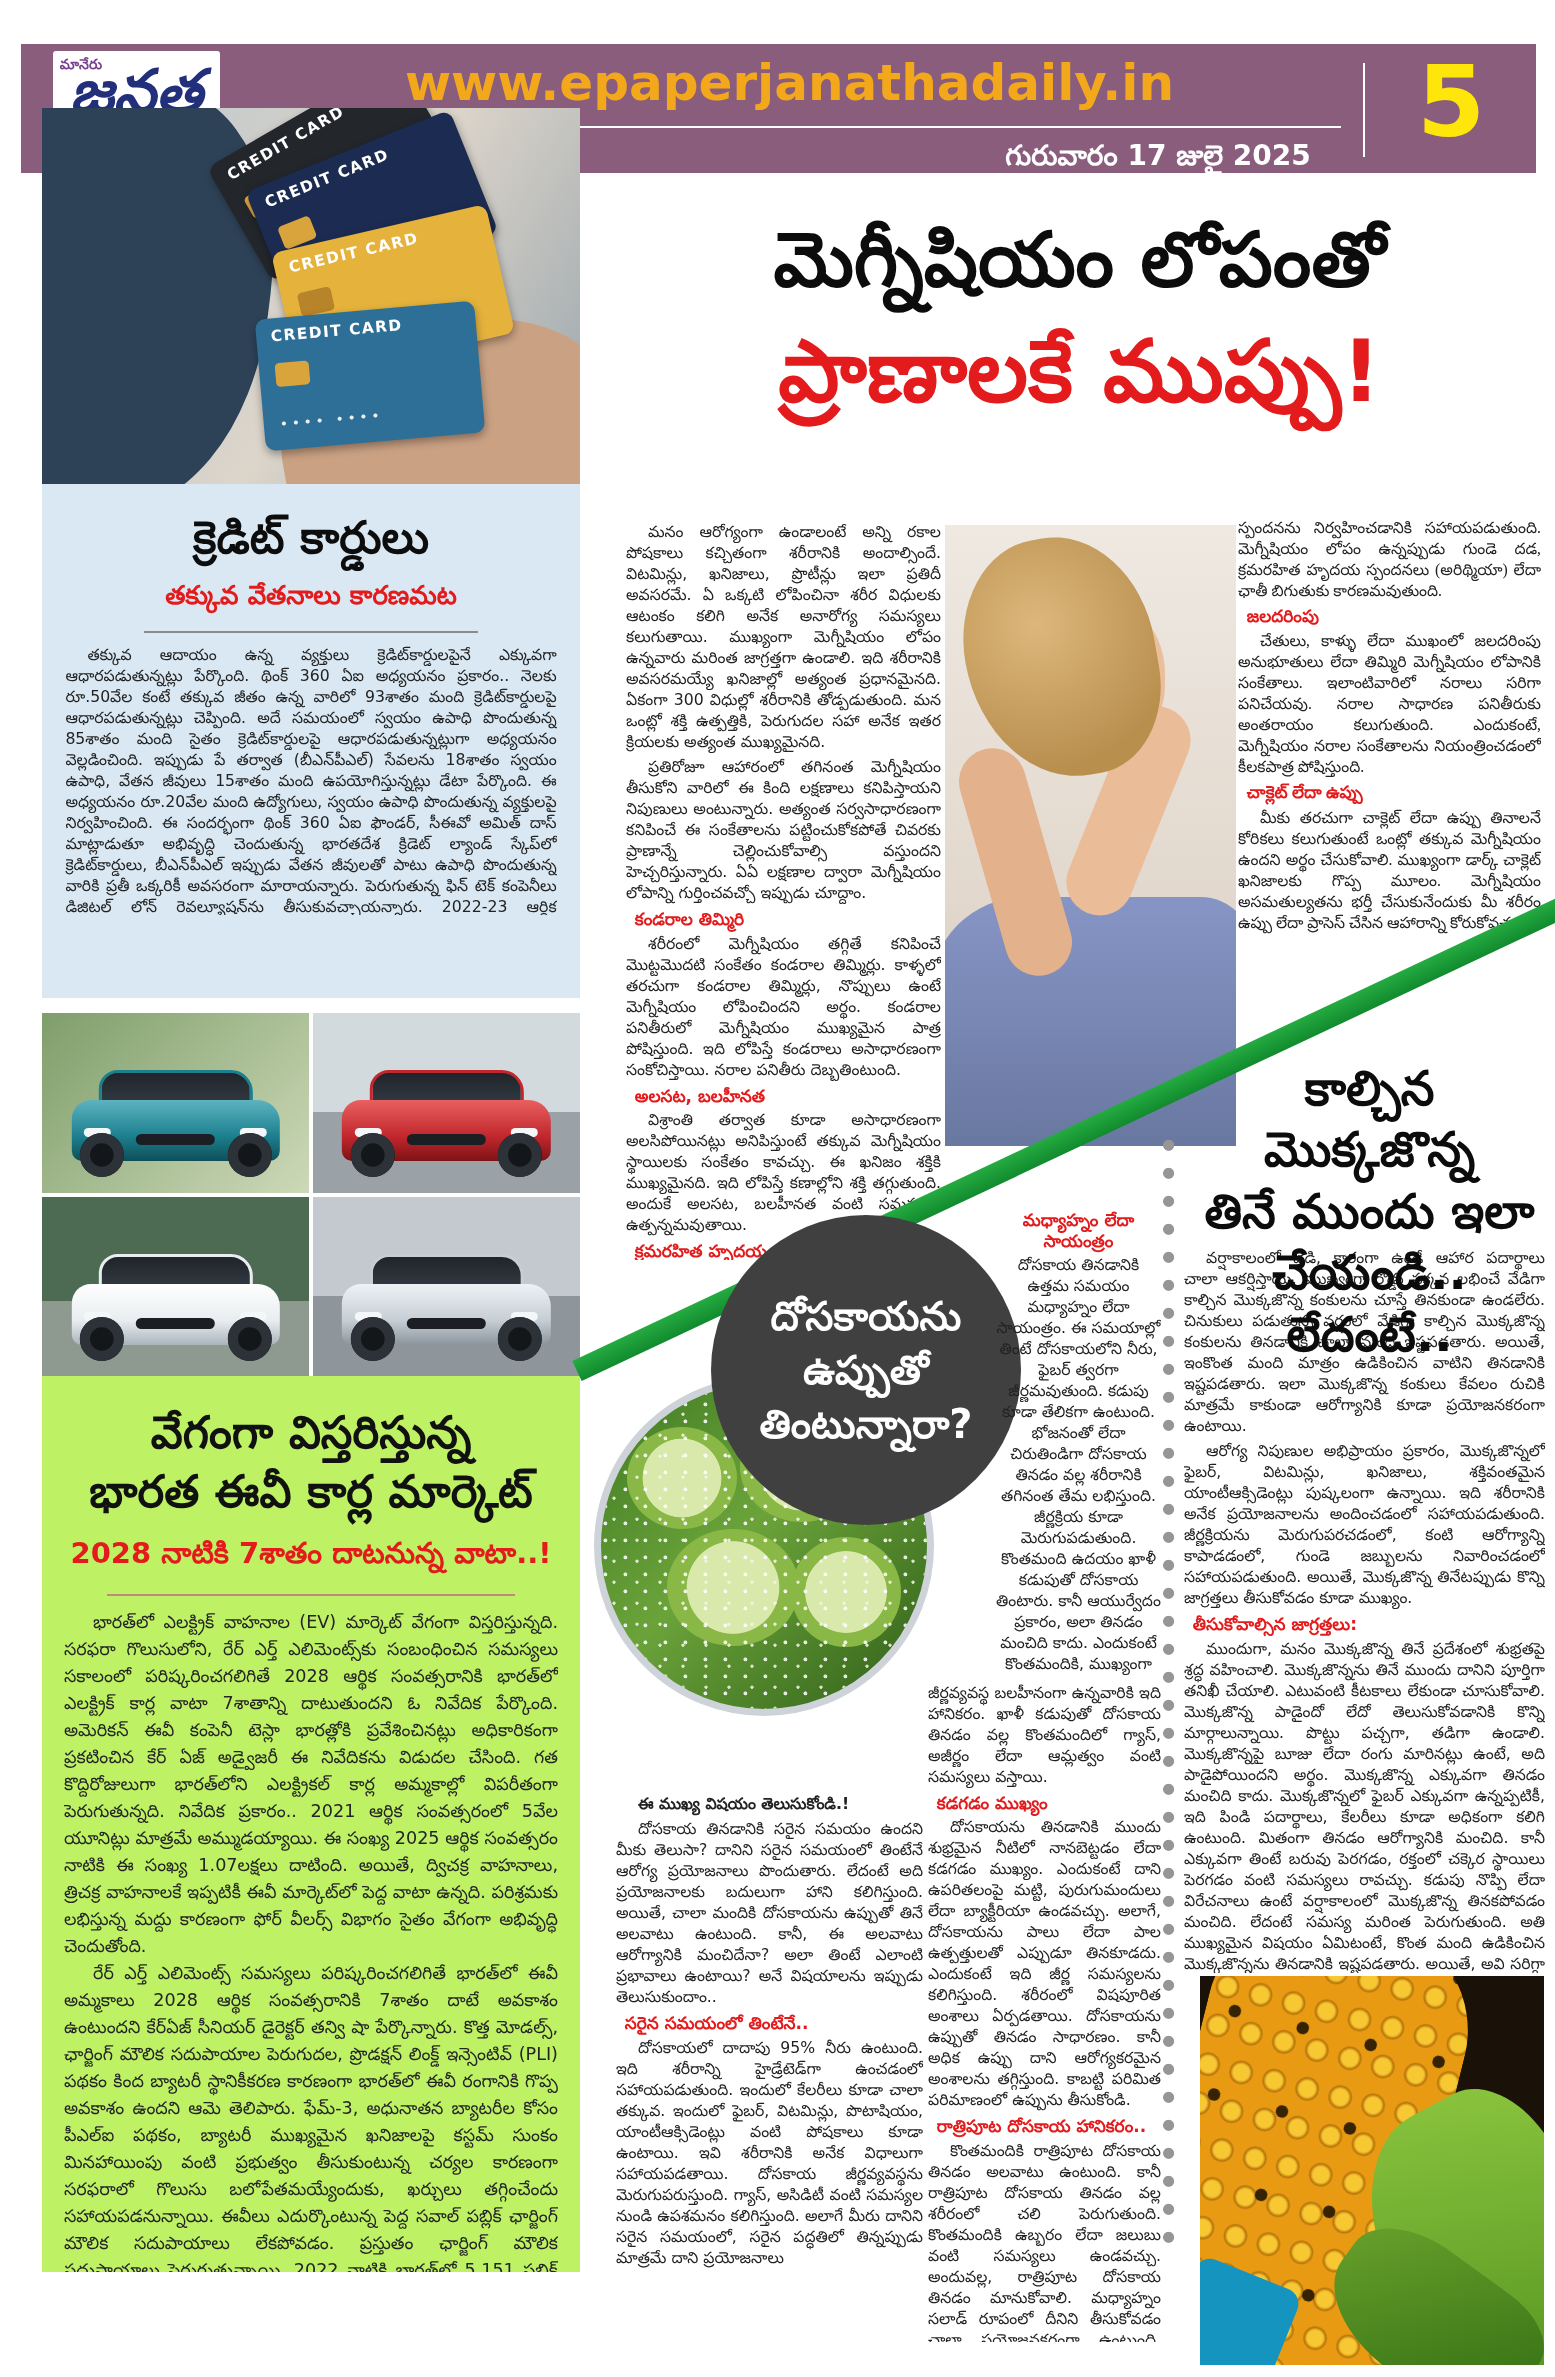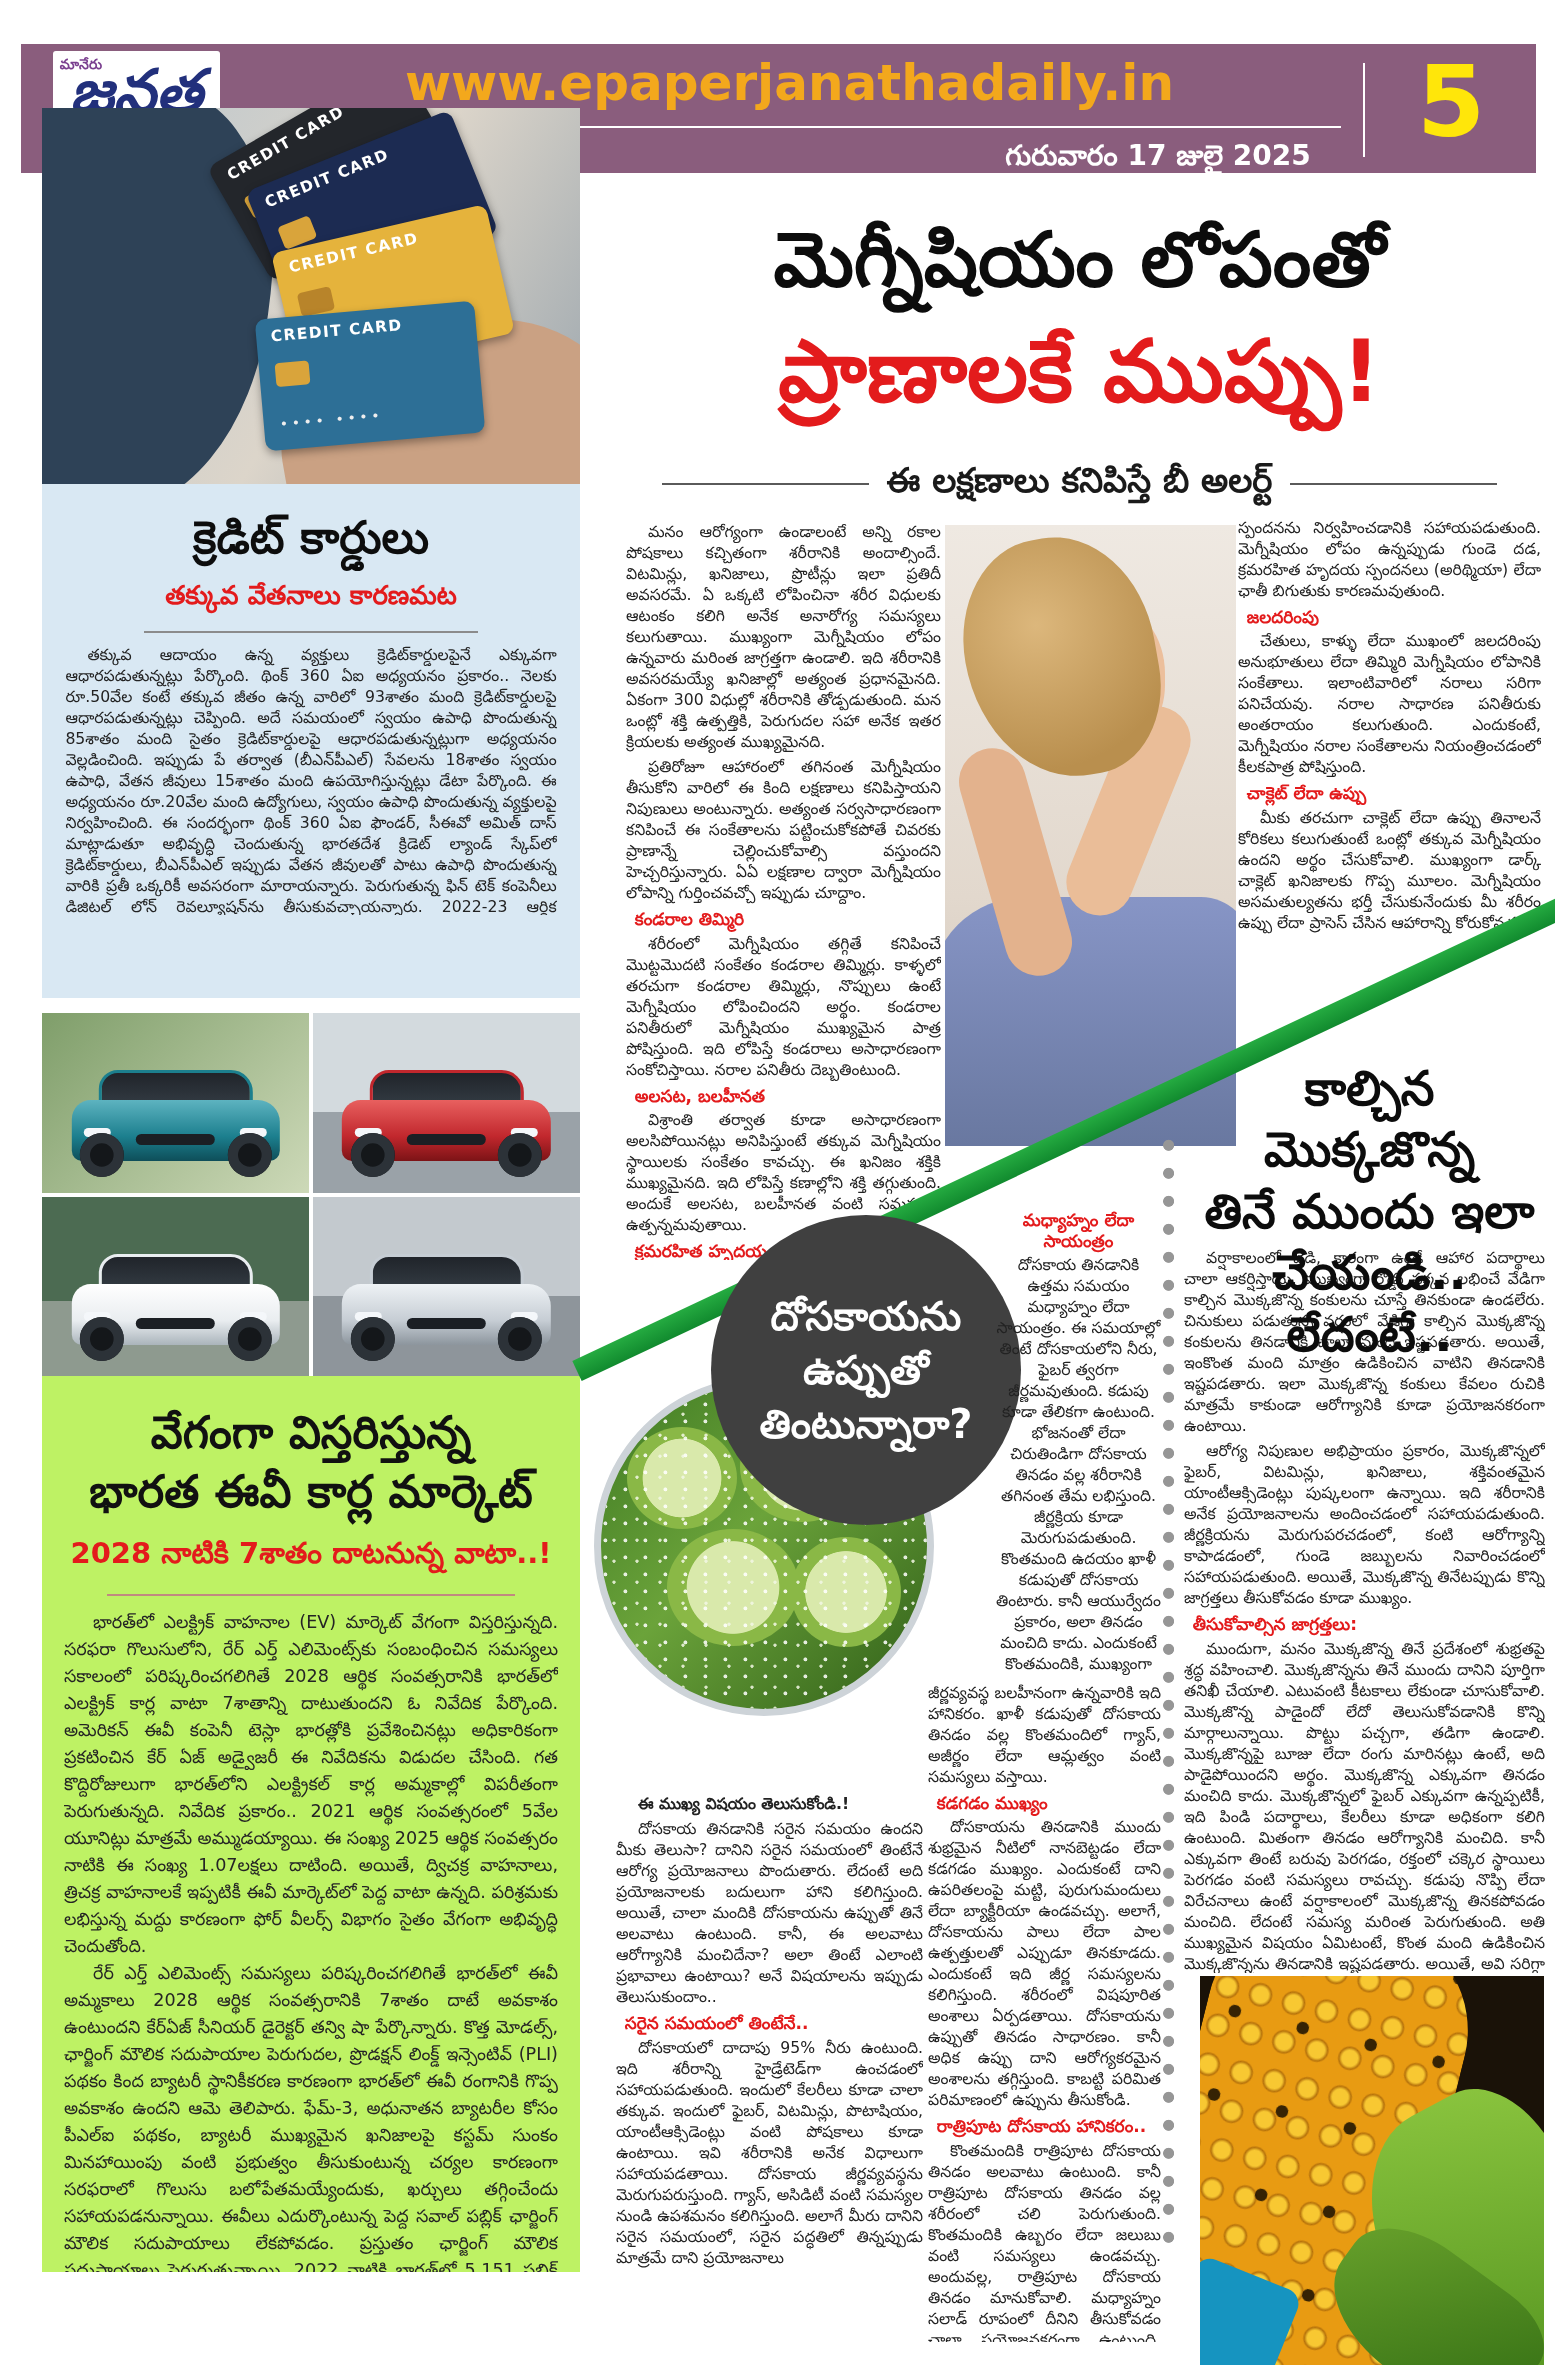--- a/index.html
+++ b/index.html
@@ -68,21 +68,21 @@
   .ev-div{width:76%;height:1.5px;background:#c08a80;margin:17.6px auto 13px;}
   .ev-body{margin:0 22px;height:739px;overflow:hidden;}
   .ev-body p{font-size:17.6px;line-height:27px;text-align:justify;text-indent:29px;margin:0;color:#242424;}
 
   
   .mag-h1{position:absolute;left:615px;top:218px;width:929px;text-align:center;font-size:76px;line-height:1.1;font-weight:bold;color:#0c0c0c;}
   .mag-h2{position:absolute;left:615px;top:322px;width:929px;text-align:center;font-size:86px;line-height:1.15;font-weight:bold;color:#e31b1c;}
   .mag-sub{position:absolute;left:644px;top:460px;width:871px;display:flex;align-items:center;font-size:34px;font-weight:bold;color:#1a1a1a;}
   .mag-sub::before,.mag-sub::after{content:"";flex:1;border-top:2.2px solid #5a5a5a;margin:0 17.6px;}
   .mag-col1{position:absolute;left:626px;top:521px;width:315px;height:739px;overflow:hidden;}
-  .mag-col2{position:absolute;left:1238px;top:517px;width:303px;height:505px;overflow:hidden;}
+  .mag-col2{position:absolute;left:1238px;top:517px;width:303px;height:505px;overflow:hidden;font-family:Liberation Serif, serif;}
 
   
   .mag-photo{position:absolute;left:945px;top:525px;width:291px;height:621px;overflow:hidden;
              background:linear-gradient(#efe9e2 0%,#e2d8cd 60%,#cdc2b6 100%);}
   .wp-top{position:absolute;left:-14.6px;bottom:-7.3px;width:322px;height:256px;background:linear-gradient(#8795c6,#68779f);border-radius:95px 51px 0 0;}
   .wp-arm2{position:absolute;left:37px;top:220px;width:67px;height:234px;background:#e3b28d;border-radius:34px;transform:rotate(-16deg);}
   .wp-arm1{position:absolute;left:150px;top:176px;width:67px;height:220px;background:#eabd98;border-radius:34px;transform:rotate(22deg);}
   .wp-face{position:absolute;left:110px;top:80px;width:110px;height:143px;background:#ecbf9c;border-radius:50% 50% 46% 54%;}
   .wp-hair{position:absolute;left:20.5px;top:11.7px;width:190px;height:241px;background:radial-gradient(circle at 40% 35%,#dcb77c,#b98f4e 75%);
            border-radius:48% 52% 42% 58%;transform:rotate(-10deg);}
@@ -238,23 +238,20 @@
     <div class="ev-sub">2028 నాటికి 7శాతం దాటనున్న వాటా..!</div>
     <div class="ev-div"></div>
     <div class="ev-body">
       <p>భారత్‌లో ఎలక్ట్రిక్ వాహనాల (EV) మార్కెట్ వేగంగా విస్తరిస్తున్నది. సరఫరా గొలుసులోని, రేర్ ఎర్త్ ఎలిమెంట్స్‌కు సంబంధించిన సమస్యలు సకాలంలో పరిష్కరించగలిగితే 2028 ఆర్థిక సంవత్సరానికి భారత్‌లో ఎలక్ట్రిక్ కార్ల వాటా 7శాతాన్ని దాటుతుందని ఓ నివేదిక పేర్కొంది. అమెరికన్ ఈవీ కంపెనీ టెస్లా భారత్లోకి ప్రవేశించినట్లు అధికారికంగా ప్రకటించిన కేర్ ఏజ్ అడ్వైజరీ ఈ నివేదికను విడుదల చేసింది. గత కొద్దిరోజులుగా భారత్‌లోని ఎలక్ట్రికల్ కార్ల అమ్మకాల్లో విపరీతంగా పెరుగుతున్నది. నివేదిక ప్రకారం.. 2021 ఆర్థిక సంవత్సరంలో 5వేల యూనిట్లు మాత్రమే అమ్ముడయ్యాయి. ఈ సంఖ్య 2025 ఆర్థిక సంవత్సరం నాటికి ఈ సంఖ్య 1.07లక్షలు దాటింది. అయితే, ద్విచక్ర వాహనాలు, త్రిచక్ర వాహనాలకే ఇప్పటికీ ఈవీ మార్కెట్‌లో పెద్ద వాటా ఉన్నది. పరిశ్రమకు లభిస్తున్న మద్దు కారణంగా ఫోర్ వీలర్స్ విభాగం సైతం వేగంగా అభివృద్ధి చెందుతోంది.</p>
       <p>రేర్ ఎర్త్ ఎలిమెంట్స్ సమస్యలు పరిష్కరించగలిగితే భారత్‌లో ఈవీ అమ్మకాలు 2028 ఆర్థిక సంవత్సరానికి 7శాతం దాటే అవకాశం ఉంటుందని కేర్‌ఏజ్ సీనియర్ డైరెక్టర్ తన్వి షా పేర్కొన్నారు. కొత్త మోడల్స్, ఛార్జింగ్ మౌలిక సదుపాయాల పెరుగుదల, ప్రొడక్షన్ లింక్డ్ ఇన్సెంటివ్ (PLI) పథకం కింద బ్యాటరీ స్థానికీకరణ కారణంగా భారత్‌లో ఈవీ రంగానికి గొప్ప అవకాశం ఉందని ఆమె తెలిపారు. ఫేమ్-3, అధునాతన బ్యాటరీల కోసం పీఎల్ఐ పథకం, బ్యాటరీ ముఖ్యమైన ఖనిజాలపై కస్టమ్ సుంకం మినహాయింపు వంటి ప్రభుత్వం తీసుకుంటున్న చర్యల కారణంగా సరఫరాలో గొలుసు బలోపేతమయ్యేందుకు, ఖర్చులు తగ్గించేందు సహాయపడనున్నాయి. ఈవీలు ఎదుర్కొంటున్న పెద్ద సవాల్ పబ్లిక్ ఛార్జింగ్ మౌలిక సదుపాయాలు లేకపోవడం. ప్రస్తుతం ఛార్జింగ్ మౌలిక సదుపాయాలు పెరుగుతున్నాయి. 2022 నాటికి భారత్‌లో 5,151 పబ్లిక్ ఛార్జింగ్ స్టేషన్లు ఉండగా.. 2025 ప్రారంభానికి ఈ సంఖ్య 26వేలు దాటింది. ఈ వృద్ధి రేటు ఏటా 72 శాతానికి పైగా ఉంది. మహారాష్ట్ర, ఢిల్లీ, తమిళనాడు, గుజరాత్ వంటి రాష్ట్రాలు ప్రోత్సాహకాలు (భూమి, సబ్సిడీ) ఇస్తున్నాయి. అలాగే, మున్సిపల్ కార్పొరేషన్లు ఇప్పుడు నివాస, వాణిజ్య ప్రాజెక్టుల్లోనూ ఈవీ పార్కింగ్స్‌ను తప్పనిసరి చేస్తున్నాయి. దాంతో వాహనదారుల ఆందోళనలు కొంత వరకు తగ్గుతున్నాయి. ప్రైవేట్ ఛార్జ్ పాయింట్ ఆపరేటర్లు (CPOs) సైతం తమ నెట్‌వర్క్‌ను వేగంగా విస్తరిస్తున్నారు. ప్రభుత్వాలు, పలు సంస్థల భాగస్వామ్యంతో ముందుకెళ్తున్నారు. అదే సమయంలో బీఈఈ, నీతి ఆయోగ్ వంటి జాతీయ సంస్థలు ఛార్జర్ స్టాండర్డైజేషన్, ఇంటర్‌ఆపరేబిలిటీపై పనిచేస్తున్నాయి. తద్వారా ఛార్జింగ్ ఎక్స్‌ప్రీరియన్స్ సులభం అవుతుంది. కేంద్ర ప్రభుత్వం ఇటీవల బడ్జెట్‌లో ఈవీ బ్యాటరీలకు అవసరమైన 16 ఖనిజాలపై ప్రైమరీ కస్టమ్ సుంకాన్ని తొలగించింది. దాంతో ఖర్చులు మరింత తగ్గనున్నాయి. దేశీయంగా ఉత్పత్తి సామర్థ్యం పెరుగనున్నది. నివేదిక ప్రకారం.. 2022 ఆర్థిక సంవత్సరంలో భారత్ 100 శాతం లిథియం అయాన్ సెల్ దిగుమతులపై ఆధారపడి ఉండగా.. 20227 నాటికి ఇది 20శాతానికి పడిపోయే అవకాశం ఉంది. ఎందుకంటే దేశంలో బ్యాటరీ తయారీలో పెద్ద పెట్టుబడులు పెడుతున్నారు. ప్రభుత్వ విధానాలు, సాంకేతిక పురోగతి, టెస్లా వంటి టాప్ కంపెనీల ప్రవేశంతో భారతదేశ ఈవీ మార్కెట్ వేగంగా అభివృద్ధి చెందే అవకాశాలున్నాయి.</p>
     </div>
   </div>
 
   <div class="mag-h1">మెగ్నీషియం లోపంతో</div>
   <div class="mag-h2">ప్రాణాలకే ముప్పు!</div>
-  <div class="mag-sub">
-    <span>ఈ లక్షణాలు కనిపిస్తే బీ అలర్ట్</span>
-  </div>
 
   <div class="mag-col1">
     <p class="np">మనం ఆరోగ్యంగా ఉండాలంటే అన్ని రకాల పోషకాలు కచ్చితంగా శరీరానికి అందాల్సిందే. విటమిన్లు, ఖనిజాలు, ప్రొటీన్లు ఇలా ప్రతిదీ అవసరమే. ఏ ఒక్కటి లోపించినా శరీర విధులకు ఆటంకం కలిగి అనేక అనారోగ్య సమస్యలు కలుగుతాయి. ముఖ్యంగా మెగ్నీషియం లోపం ఉన్నవారు మరింత జాగ్రత్తగా ఉండాలి. ఇది శరీరానికి అవసరమయ్యే ఖనిజాల్లో అత్యంత ప్రధానమైనది. ఏకంగా 300 విధుల్లో శరీరానికి తోడ్పడుతుంది. మన ఒంట్లో శక్తి ఉత్పత్తికి, పెరుగుదల సహా అనేక ఇతర క్రియలకు అత్యంత ముఖ్యమైనది.</p>
     <p class="np">ప్రతిరోజూ ఆహారంలో తగినంత మెగ్నీషియం తీసుకోని వారిలో ఈ కింది లక్షణాలు కనిపిస్తాయని నిపుణులు అంటున్నారు. అత్యంత సర్వసాధారణంగా కనిపించే ఈ సంకేతాలను పట్టించుకోకపోతే చివరకు ప్రాణాన్నే చెల్లించుకోవాల్సి వస్తుందని హెచ్చరిస్తున్నారు. ఏఏ లక్షణాల ద్వారా మెగ్నీషియం లోపాన్ని గుర్తించవచ్చో ఇప్పుడు చూద్దాం.</p>
     <p class="nh">కండరాల తిమ్మిరి</p>
     <p class="np">శరీరంలో మెగ్నీషియం తగ్గితే కనిపించే మొట్టమొదటి సంకేతం కండరాల తిమ్మిర్లు. కాళ్ళలో తరచుగా కండరాల తిమ్మిర్లు, నొప్పులు ఉంటే మెగ్నీషియం లోపించిందని అర్థం. కండరాల పనితీరులో మెగ్నీషియం ముఖ్యమైన పాత్ర పోషిస్తుంది. ఇది లోపిస్తే కండరాలు అసాధారణంగా సంకోచిస్తాయి. నరాల పనితీరు దెబ్బతింటుంది.</p>
     <p class="nh">అలసట, బలహీనత</p>
     <p class="np">విశ్రాంతి తర్వాత కూడా అసాధారణంగా అలసిపోయినట్లు అనిపిస్తుంటే తక్కువ మెగ్నీషియం స్థాయిలకు సంకేతం కావచ్చు. ఈ ఖనిజం శక్తికి ముఖ్యమైనది. ఇది లోపిస్తే కణాల్లోని శక్తి తగ్గుతుంది. అందుకే అలసట, బలహీనత వంటి సమస్యలు ఉత్పన్నమవుతాయి.</p>
     <p class="nh">క్రమరహిత హృదయ స్పందన</p>
     <p class="np">మెగ్నీషియం గుండె కండరాల పనితీరులో ముఖ్యమైన పాత్ర పోషిస్తుంది. మీ హృదయ</p>

